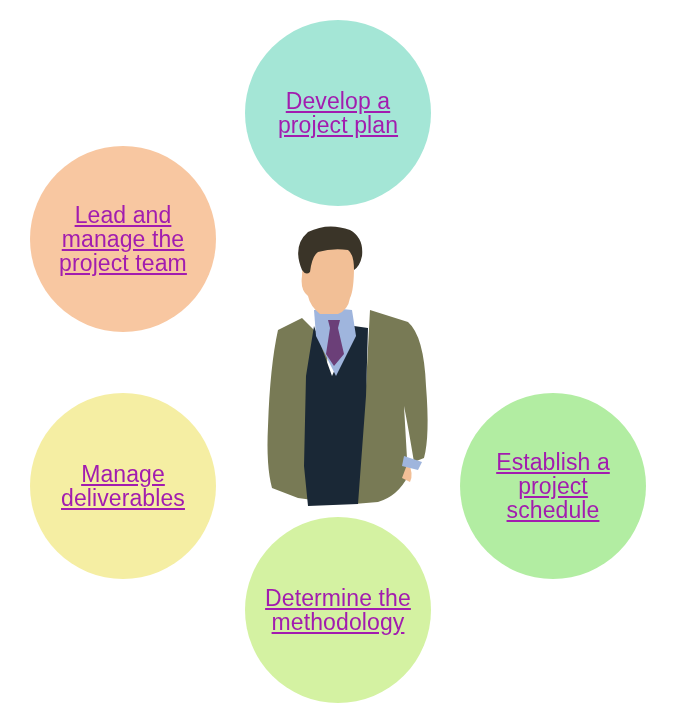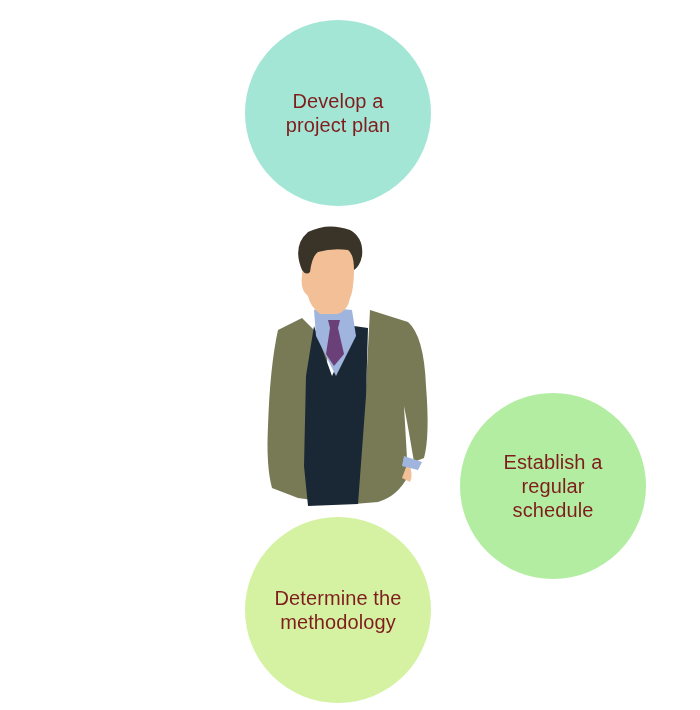--- a/index.html
+++ b/index.html
@@ -25,25 +25,26 @@
       height: 186px;
       border-radius: 50%;
       display: flex;
       align-items: center;
       justify-content: center;
       text-align: center;
       box-sizing: border-box;
       padding: 0 18px;
     }
     .circle-label {
-      font-size: 20px;
+      font-size: 23px;
       line-height: 24px;
-      color: #7f1d1d;
+      color: #a21caf;
       white-space: pre-line;
       letter-spacing: 0.1px;
+      text-decoration: underline;
     }
     .figure {
       position: absolute;
       left: 258px;
       top: 226px;
       width: 180px;
       height: 285px;
     }
     .figure svg {
       width: 100%;
@@ -57,30 +58,39 @@
 <div class="stage">
 
   <div class="circle" id="node-0" style="left: 245px; top: 20px; background: rgb(164, 230, 214);">
     <span class="circle-label">Develop a
 project plan</span>
   </div>
 
 
   <div class="circle" id="node-2" style="left: 460px; top: 393px; background: rgb(178, 237, 162);">
     <span class="circle-label">Establish a
-regular
+project
 schedule</span>
   </div>
 
   <div class="circle" id="node-3" style="left: 245px; top: 517px; background: rgb(212, 242, 162); align-items: center;">
     <span class="circle-label">Determine the
 methodology</span>
   </div>
 
+  <div class="circle" id="node-4" style="left: 30px; top: 393px; background: rgb(245, 238, 163);">
+    <span class="circle-label">Manage
+deliverables</span>
+  </div>
 
+  <div class="circle" id="node-5" style="left: 30px; top: 146px; background: rgb(248, 199, 161);">
+    <span class="circle-label">Lead and
+manage the
+project team</span>
+  </div>
 
   <div class="figure">
     <svg viewBox="0 0 180 285" xmlns="http://www.w3.org/2000/svg">
 
       <path id="fig-jacket" d="M44 92 L20 104 Q12 140 10 200 Q8 240 14 262 L40 272 L62 275 L66 200 L70 118 Z
                M112 84 L150 96 Q166 110 168 160 Q172 210 166 232 L156 236 Q150 200 146 180 L150 250 Q140 270 120 276 L96 278 L108 160 Z" fill="#787a55"></path>
 
       <path id="fig-vest" d="M56 100 L74 150 L96 100 L110 102 L108 170 L100 278 L50 280 L46 240 L48 150 Z" fill="#1a2836"></path>
 
       <path id="fig-shirt" d="M56 84 L74 82 L94 84 L98 110 L78 150 L58 110 Z" fill="#9fb5dd"></path>

